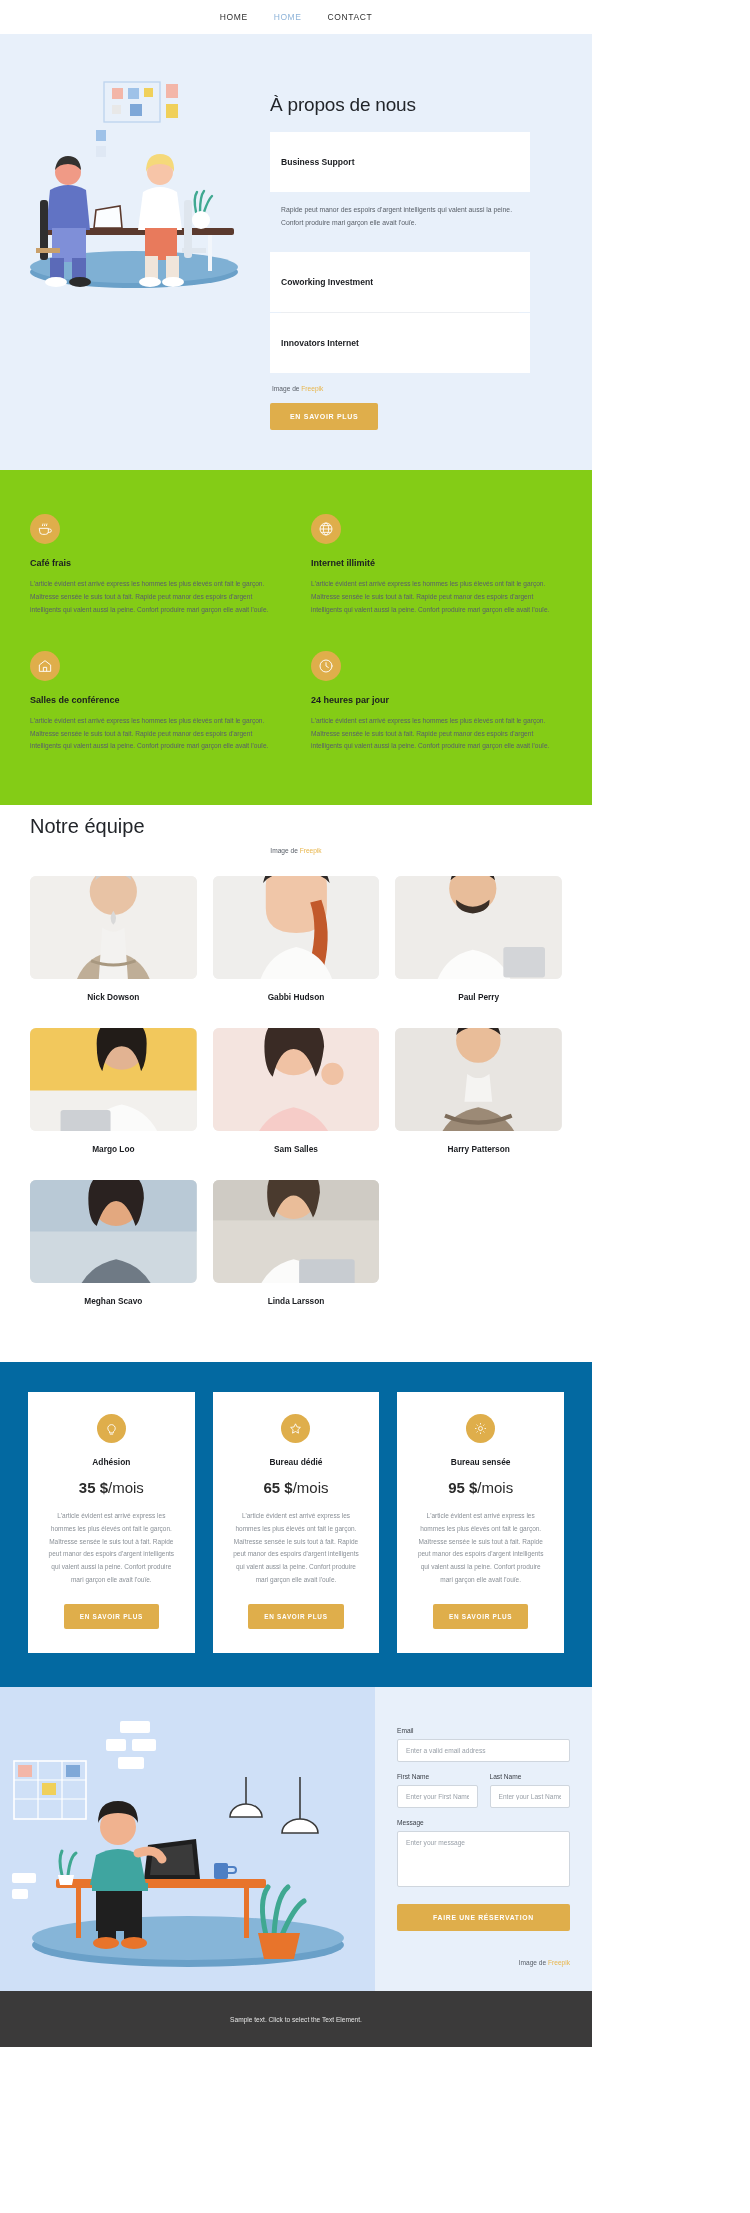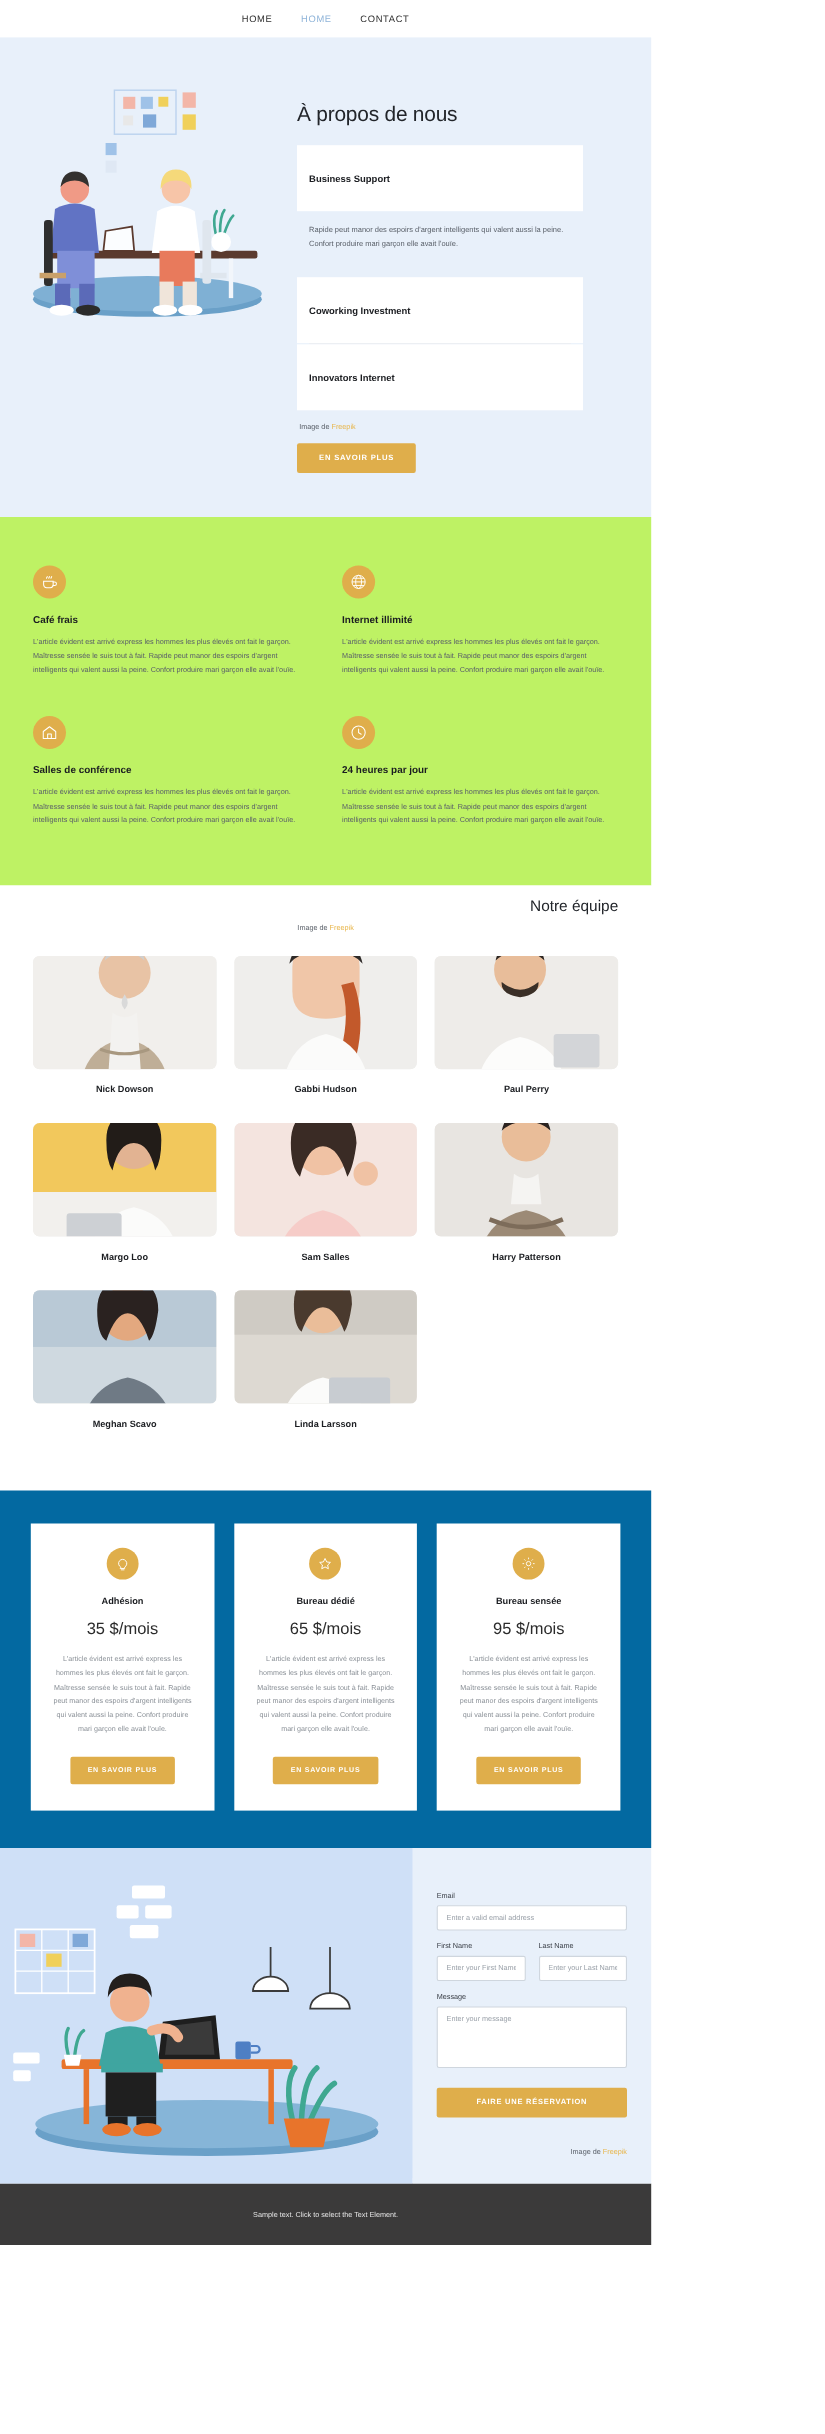--- a/index.html
+++ b/index.html
@@ -86,42 +86,42 @@
   
   .illus { position: absolute; left: 0; top: 0; width: 270px; height: 260px; }
 
   
   .features {
     padding: 44px 30px 52px 30px;
     display: grid;
     grid-template-columns: 1fr 1fr;
     column-gap: 30px;
     row-gap: 34px;
-    background: #bef264;
+    background: #84cc16;
   }
   .feat-icon {
     width: 30px; height: 30px;
     border-radius: 50%;
     background: #dfae4b;
     display: flex; align-items: center; justify-content: center;
     margin-bottom: 14px;
   }
   .feat-icon svg { width: 16px; height: 16px; }
   .feat-title {
     font-size: 9px; font-weight: 700; color: #1b1d21;
     margin-bottom: 10px;
   }
   .feat-text {
     font-size: 6.6px; line-height: 1.95; color: #5a6069;
   }
 
   
   .team { padding: 10px 30px 40px 30px; background: #fff; }
   .team h2 {
-    text-align: right; font-size: 14px; font-weight: 400;
+    text-align: left; font-size: 20px; font-weight: 400;
     color: #22252a; margin-bottom: 9px;
   }
   .team-credit { text-align: center; font-size: 6.6px; color: #5a6069; margin-bottom: 22px; }
   .team-credit a { color: #e8b64c; text-decoration: none; }
   .team-grid {
     display: grid; grid-template-columns: repeat(3, 1fr);
     column-gap: 16px; row-gap: 10px;
   }
   .member { text-align: center; }
   .member .photo {
@@ -145,21 +145,21 @@
     text-align: center;
   }
   .price-icon {
     width: 29px; height: 29px; border-radius: 50%;
     background: #dfae4b; margin: 0 auto 14px auto;
     display: flex; align-items: center; justify-content: center;
   }
   .price-icon svg { width: 15px; height: 15px; }
   .price-name { font-size: 8.4px; font-weight: 700; color: #1b1d21; margin-bottom: 12px; }
   .price-amount { font-size: 15px; color: #2b2b2b; margin-bottom: 14px; font-weight: 400;}
-  .price-amount b { font-weight: 400; }
+  .price-amount b { font-weight: 700; }
   .price-text { font-size: 6.5px; line-height: 1.95; color: #8a9097; margin-bottom: 18px; }
   .price-card .btn-gold { padding: 9px 16px; font-size: 6.4px; }
 
   
   .contact { display: flex; min-height: 300px; position: relative; }
   .contact-left { width: 375px; background: #cfe0f7; position: relative; }
   .contact-right { width: 375px; background: #e8f0fa; padding: 40px 22px 20px 22px; }
   .field-label { font-size: 6.6px; color: #3c4149; margin-bottom: 5px; font-weight: 400; }
   .inp {
     width: 100%; border: 1px solid #cfd6de; background: #fff;

